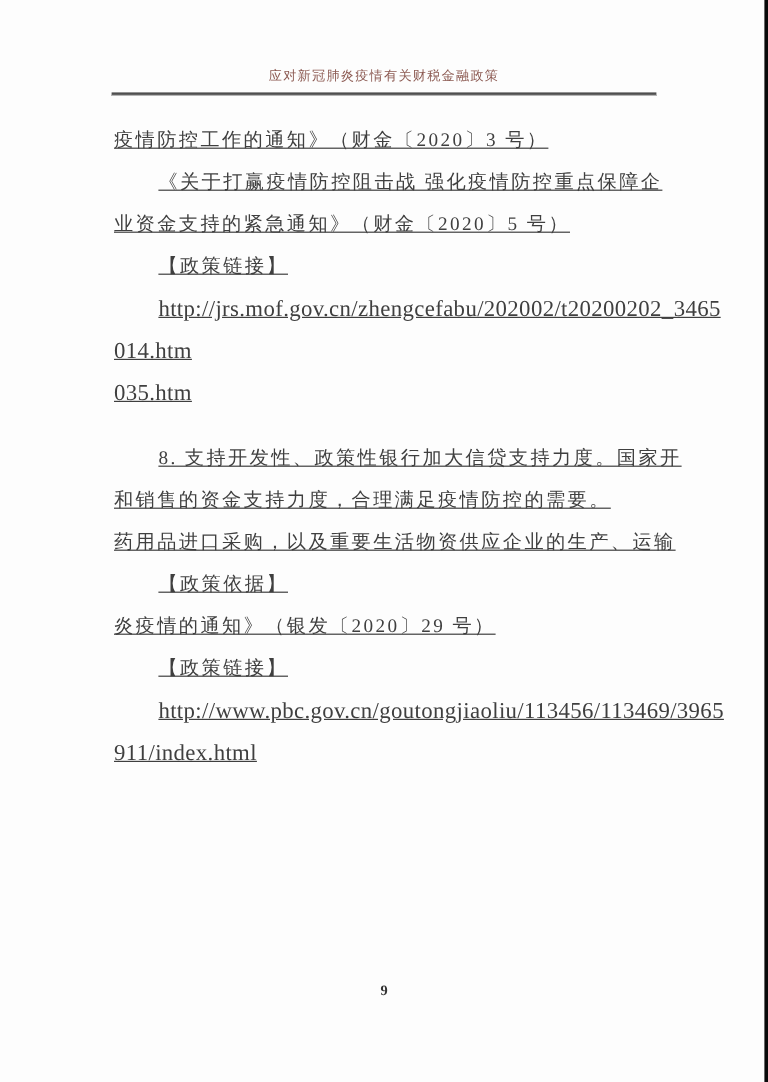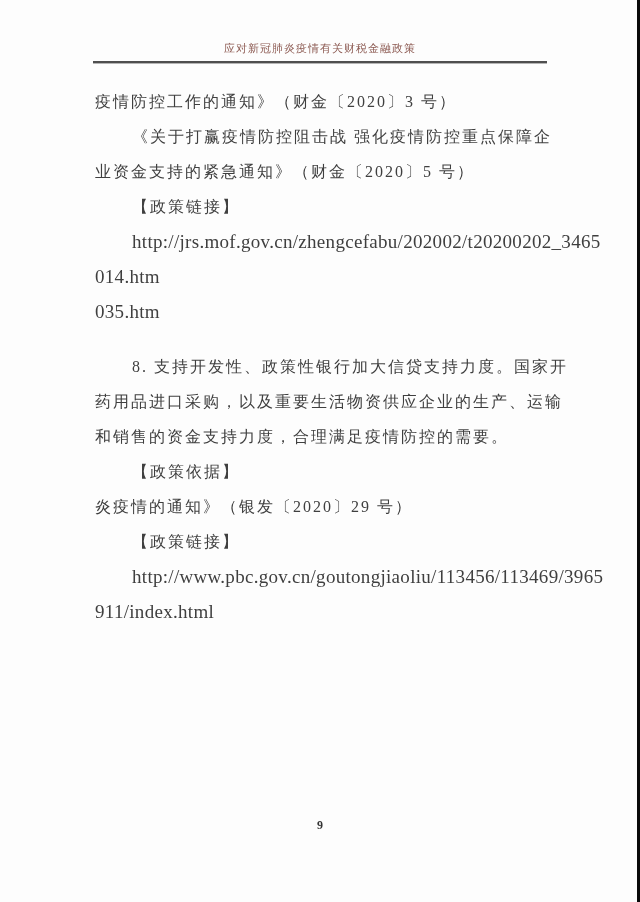--- a/index.html
+++ b/index.html
@@ -17,21 +17,21 @@
   }
   .edge-line {
     position: absolute;
     top: 0;
     right: 0;
     width: 3px;
     height: 100%;
     background: var(--edge-color, #0a0a0a);
   }
   .running-header {
-    padding-top: 41px;
+    padding-top: 57px;
     margin: 0 93px;
   }
   .running-title {
     text-align: center;
     font-size: 11px;
     line-height: 15px;
     letter-spacing: 1px;
     color: var(--title-color, #8c5a52);
   }
   .header-rule {
@@ -41,20 +41,21 @@
     border-bottom: 1px solid #b5b5b5;
   }
   .content {
     margin: 20px 95px 0 95px;
   }
   .line {
     white-space: nowrap;
     color: var(--body-color, #3f3f3f);
     line-height: 35px;
     height: 35px;
+    text-decoration: underline;
   }
   .line.cn {
     font-size: 16px;
     letter-spacing: 2px;
   }
   .line.url {
     font-size: 19px;
     letter-spacing: 0.3px;
   }
   .line.indent {
@@ -88,22 +89,22 @@
 
   <div class="content">
       <div class="line cn">疫情防控工作的通知》（财金〔2020〕3 号）</div>
       <div class="line cn indent">《关于打赢疫情防控阻击战 强化疫情防控重点保障企</div>
       <div class="line cn">业资金支持的紧急通知》（财金〔2020〕5 号）</div>
       <div class="line cn indent">【政策链接】</div>
       <div class="line url indent">http://jrs.mof.gov.cn/zhengcefabu/202002/t20200202_3465</div>
       <div class="line url">014.htm</div>
       <div class="line url">035.htm</div>
       <div class="line cn indent gap-before">8. 支持开发性、政策性银行加大信贷支持力度。国家开</div>
+      <div class="line cn">和销售的资金支持力度，合理满足疫情防控的需要。</div>
       <div class="line cn">药用品进口采购，以及重要生活物资供应企业的生产、运输</div>
-      <div class="line cn">和销售的资金支持力度，合理满足疫情防控的需要。</div>
       <div class="line cn indent">【政策依据】</div>
       <div class="line cn">炎疫情的通知》（银发〔2020〕29 号）</div>
       <div class="line cn indent">【政策链接】</div>
       <div class="line url indent">http://www.pbc.gov.cn/goutongjiaoliu/113456/113469/3965</div>
       <div class="line url">911/index.html</div>
     </div>
 
   <div class="page-number">9</div>
 </div>
 

